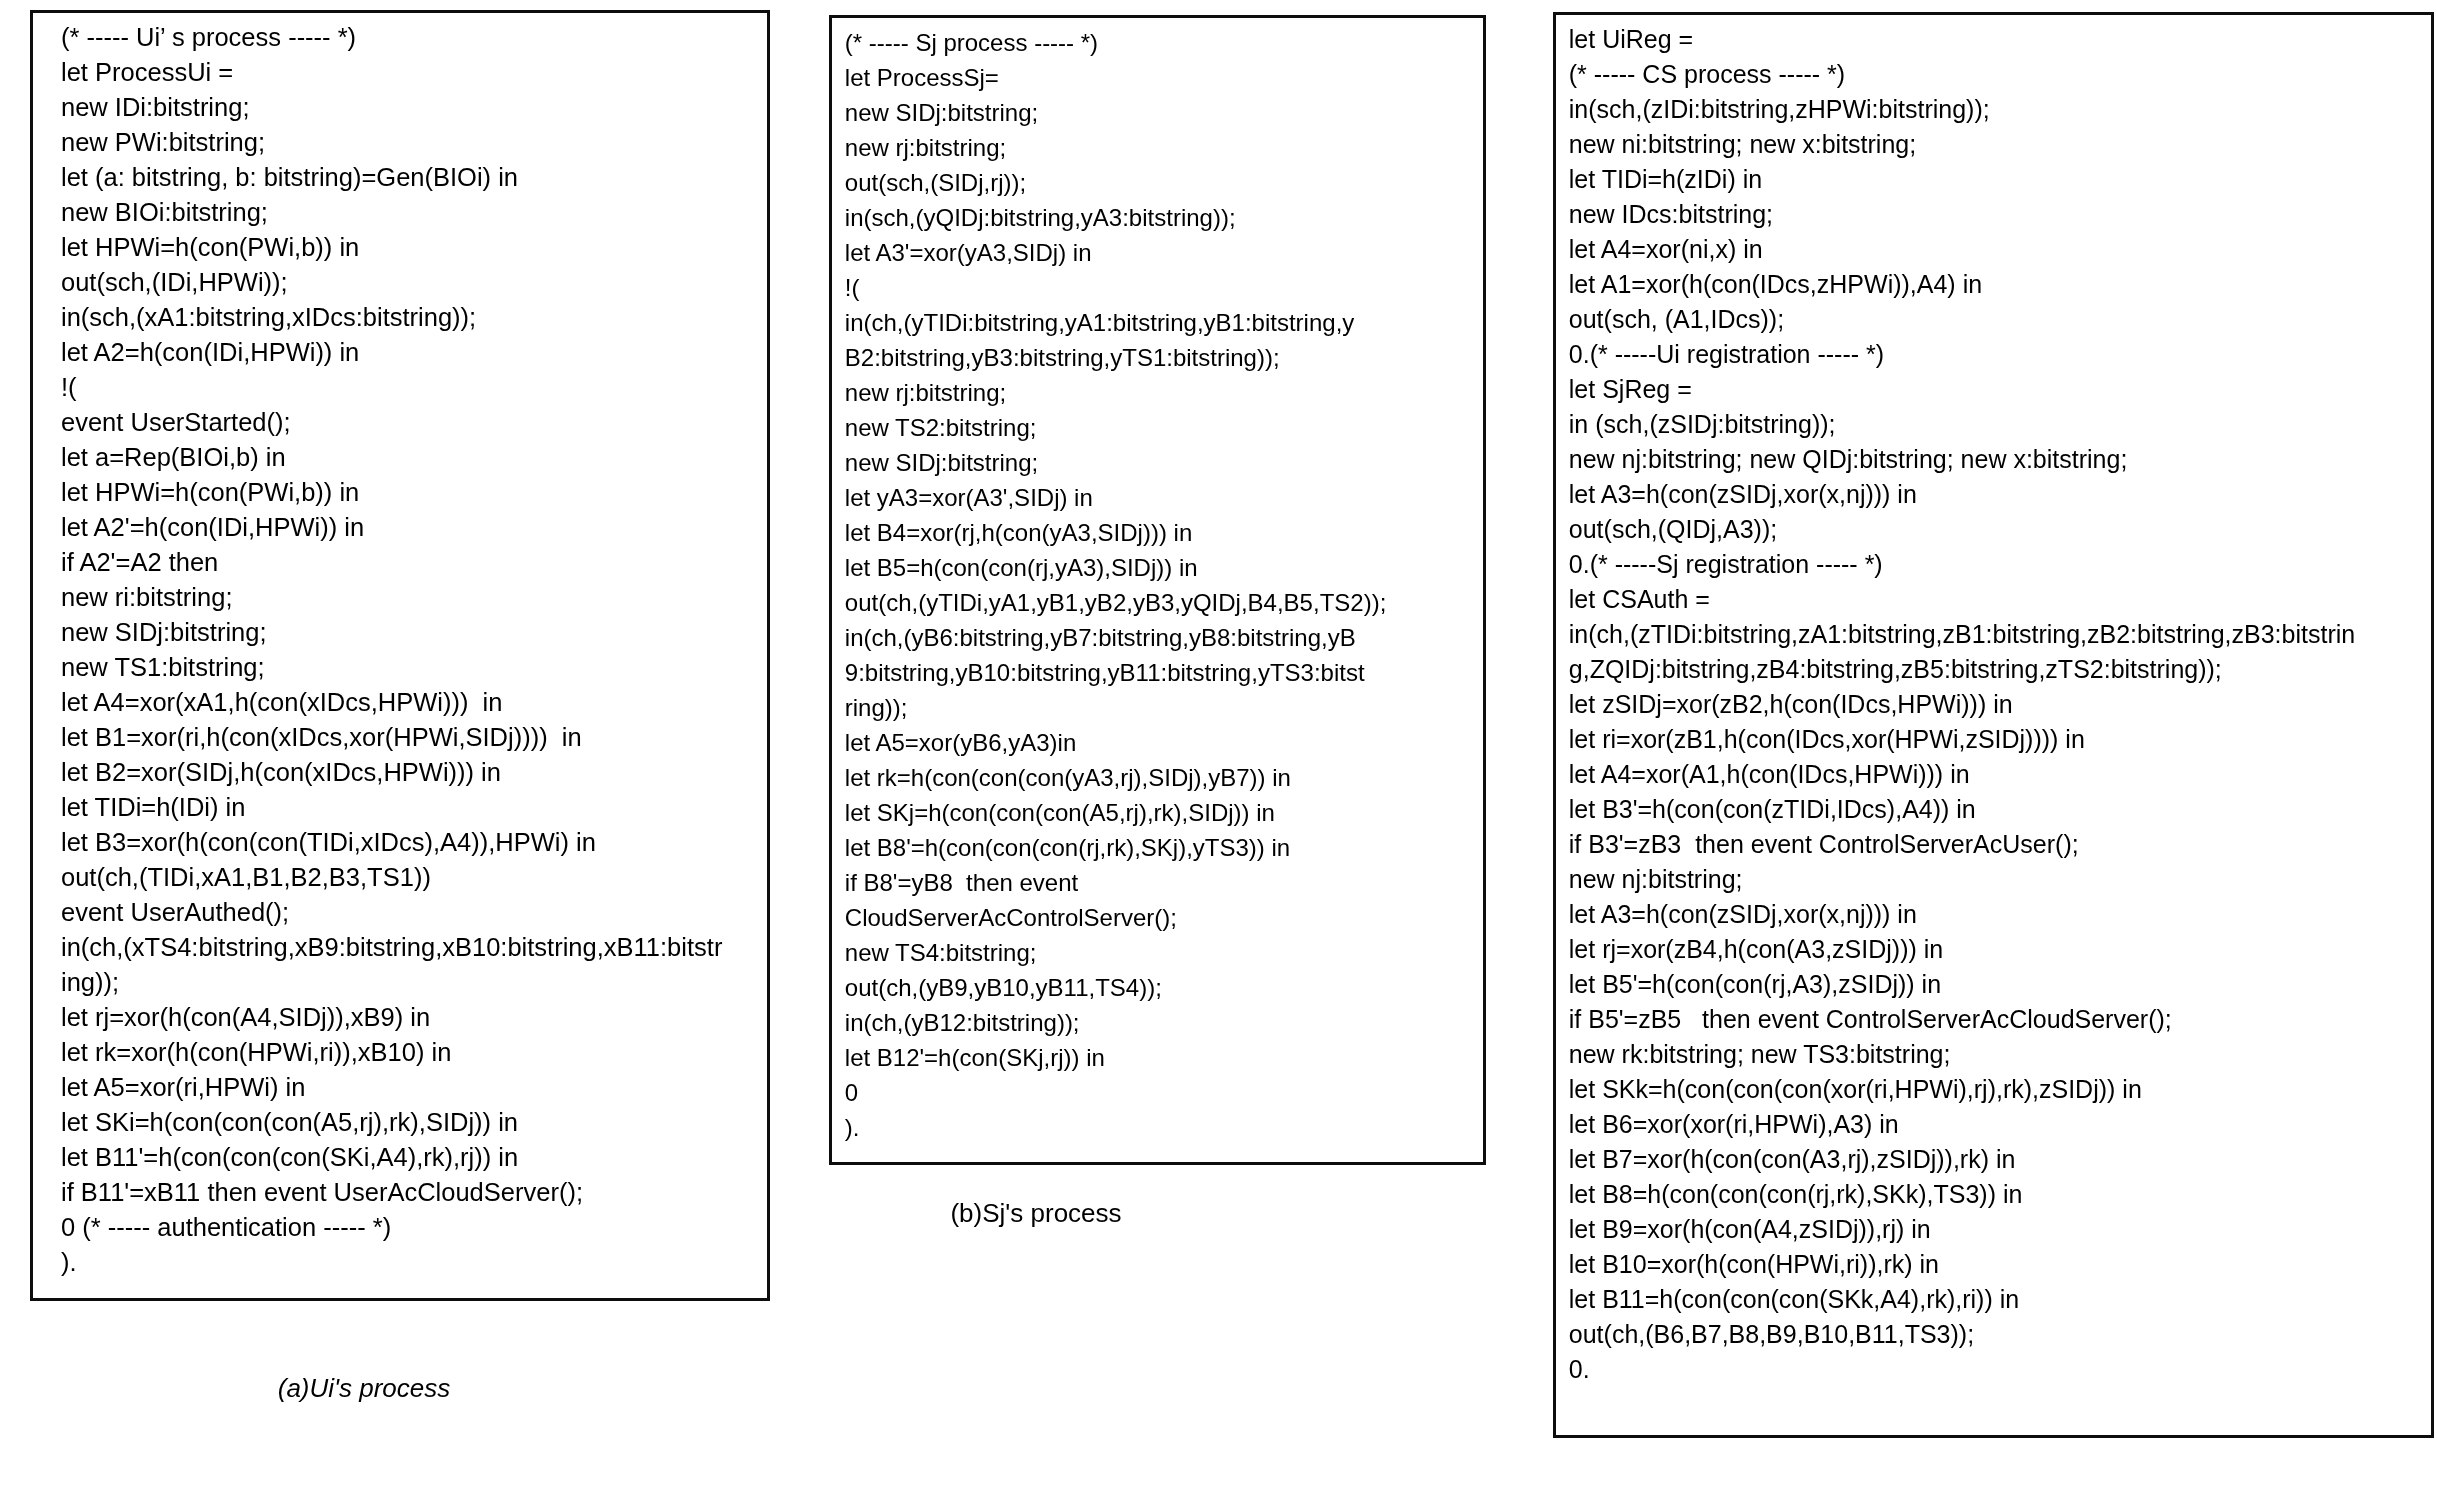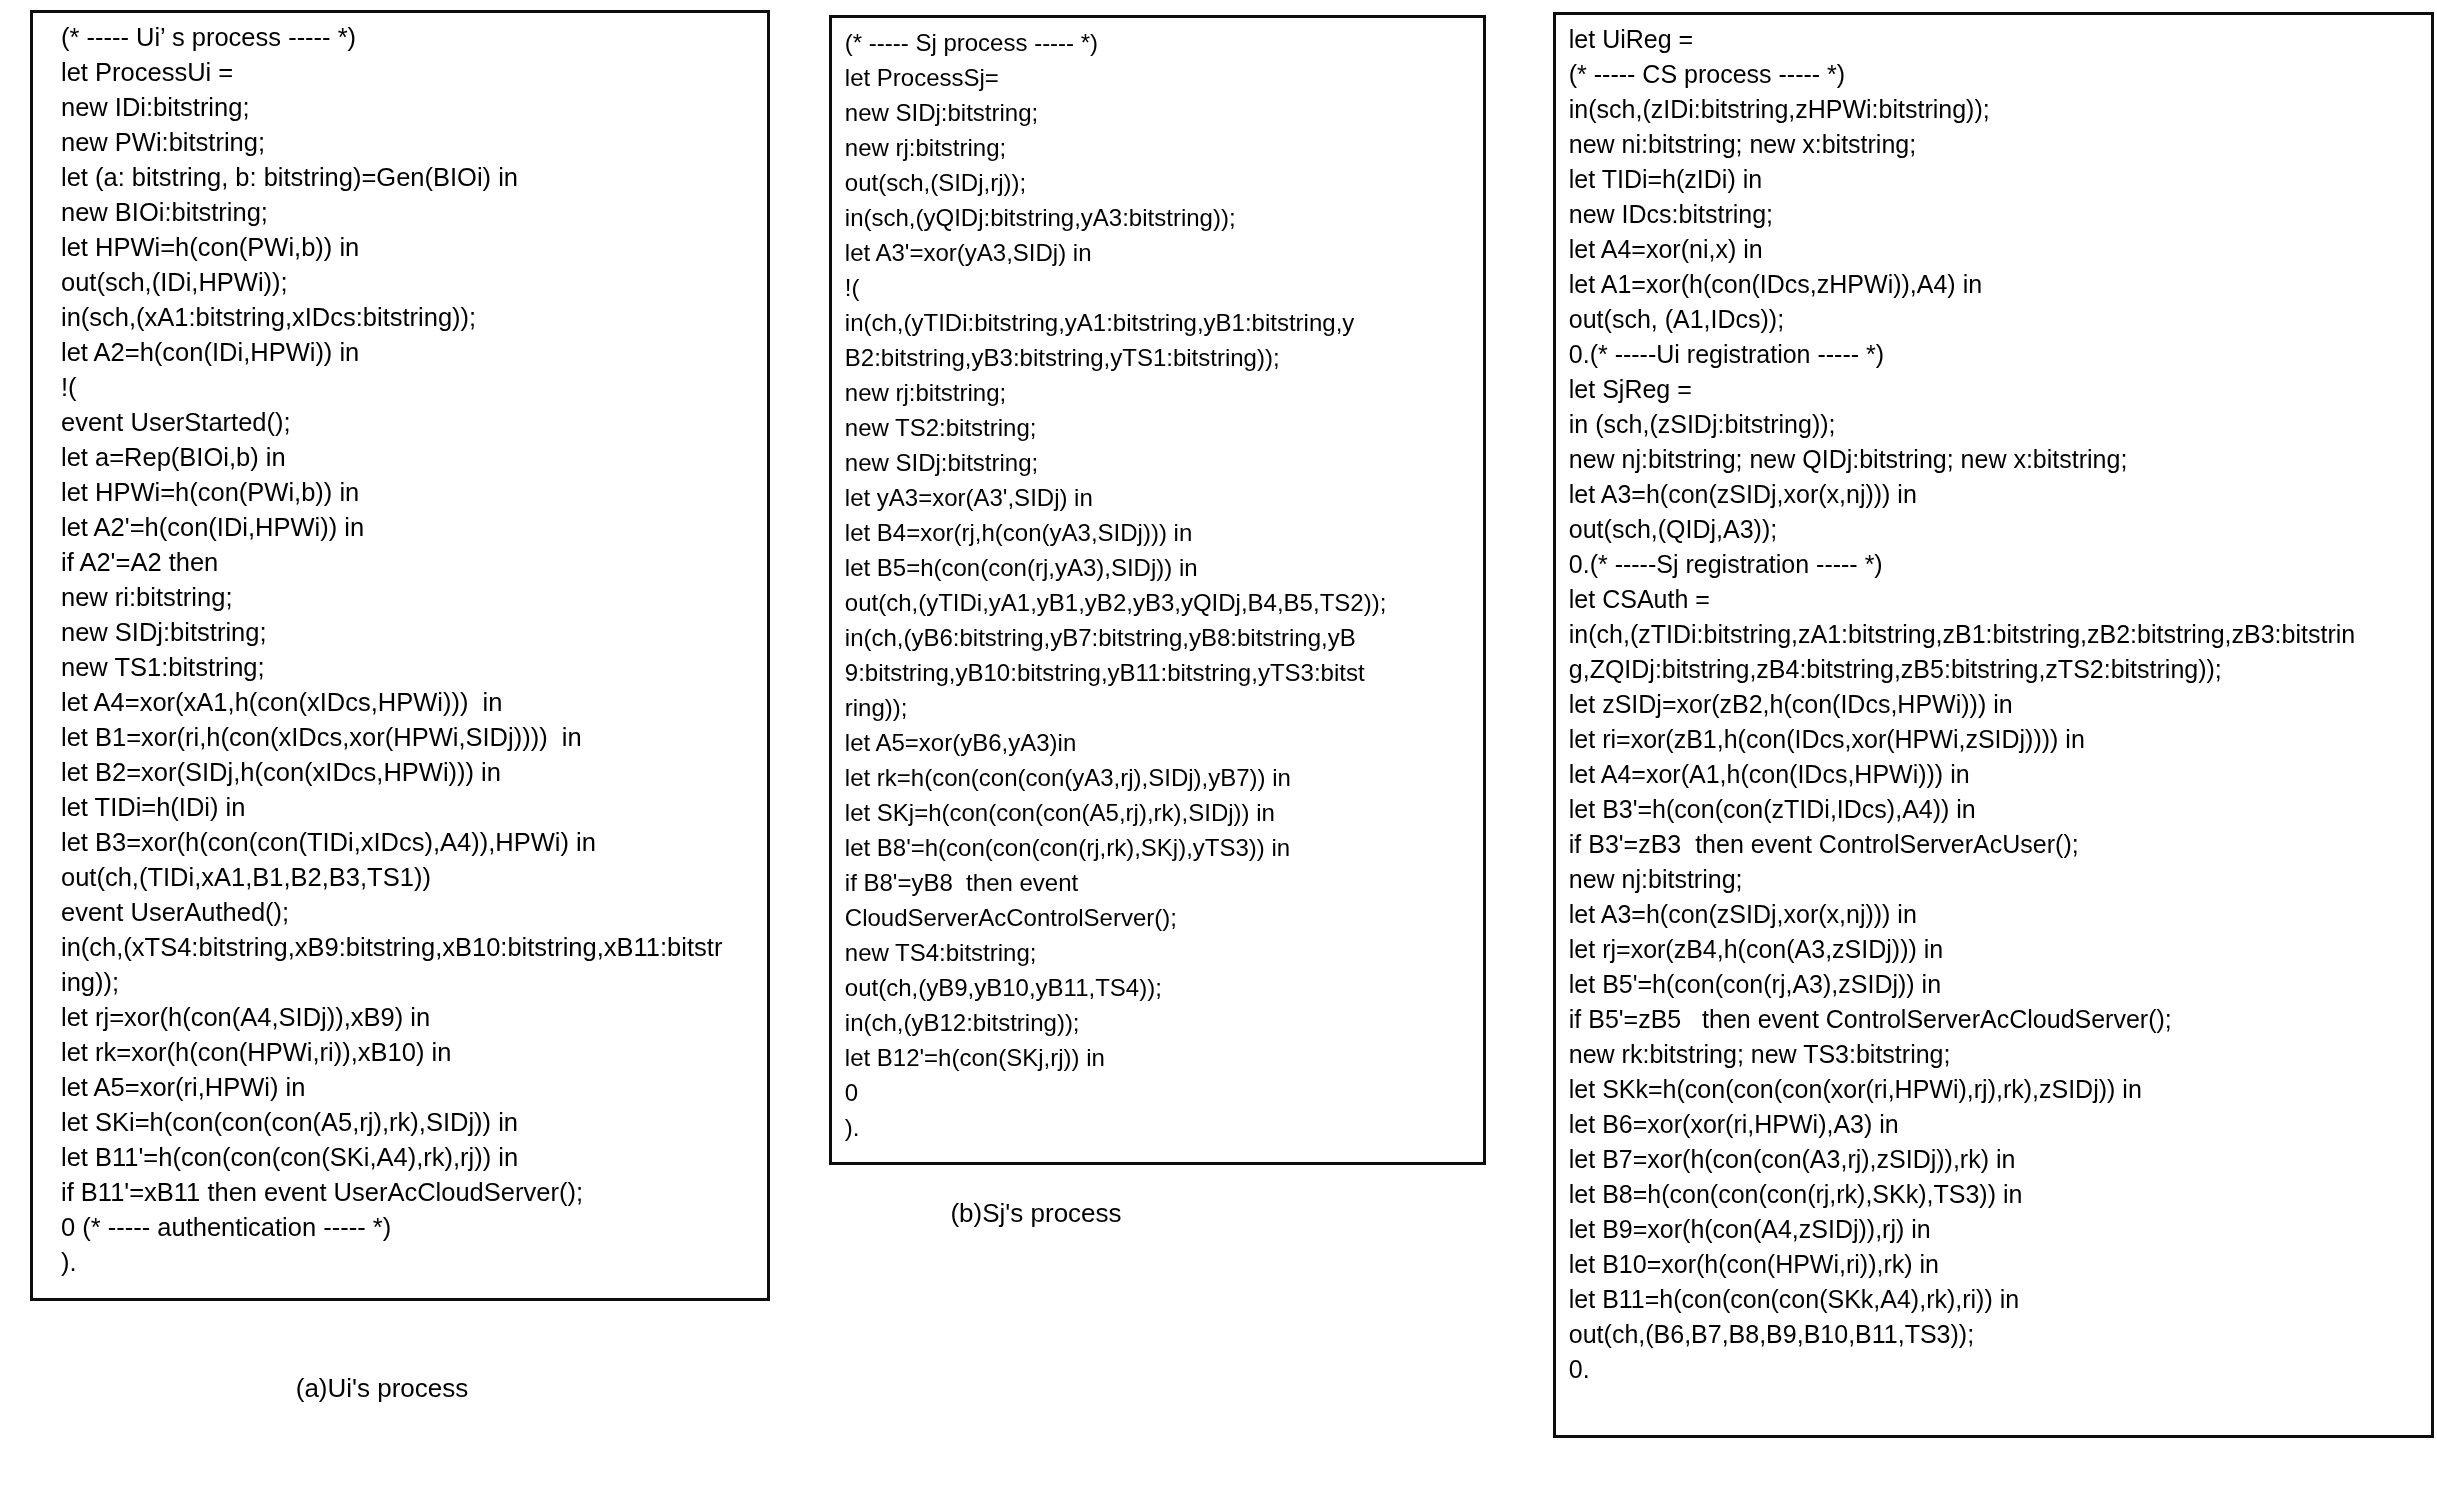--- a/index.html
+++ b/index.html
@@ -31,21 +31,21 @@
   #panel-b .line { font-size: 24px; line-height: 35px; }
   #panel-c { left: 1553px; top: 12px; width: 881px; height: 1426px; }
   #panel-c .line { font-size: 25px; line-height: 35px; }
   .caption {
     position: absolute;
     transform: translateX(-50%);
     font-size: 26px;
     white-space: nowrap;
     color: #000000;
   }
-  #caption-a { left: 382px;  top: 1373px; }
+  #caption-a { left: 364px;  top: 1373px; font-style: italic; }
   #caption-b { left: 1036px; top: 1198px; }
   #caption-c { left: 1899px; top: 1515px; }
 </style>
 </head>
 <body>
 
 <div>
 
   <div class="panel" id="panel-a">
     <div>

